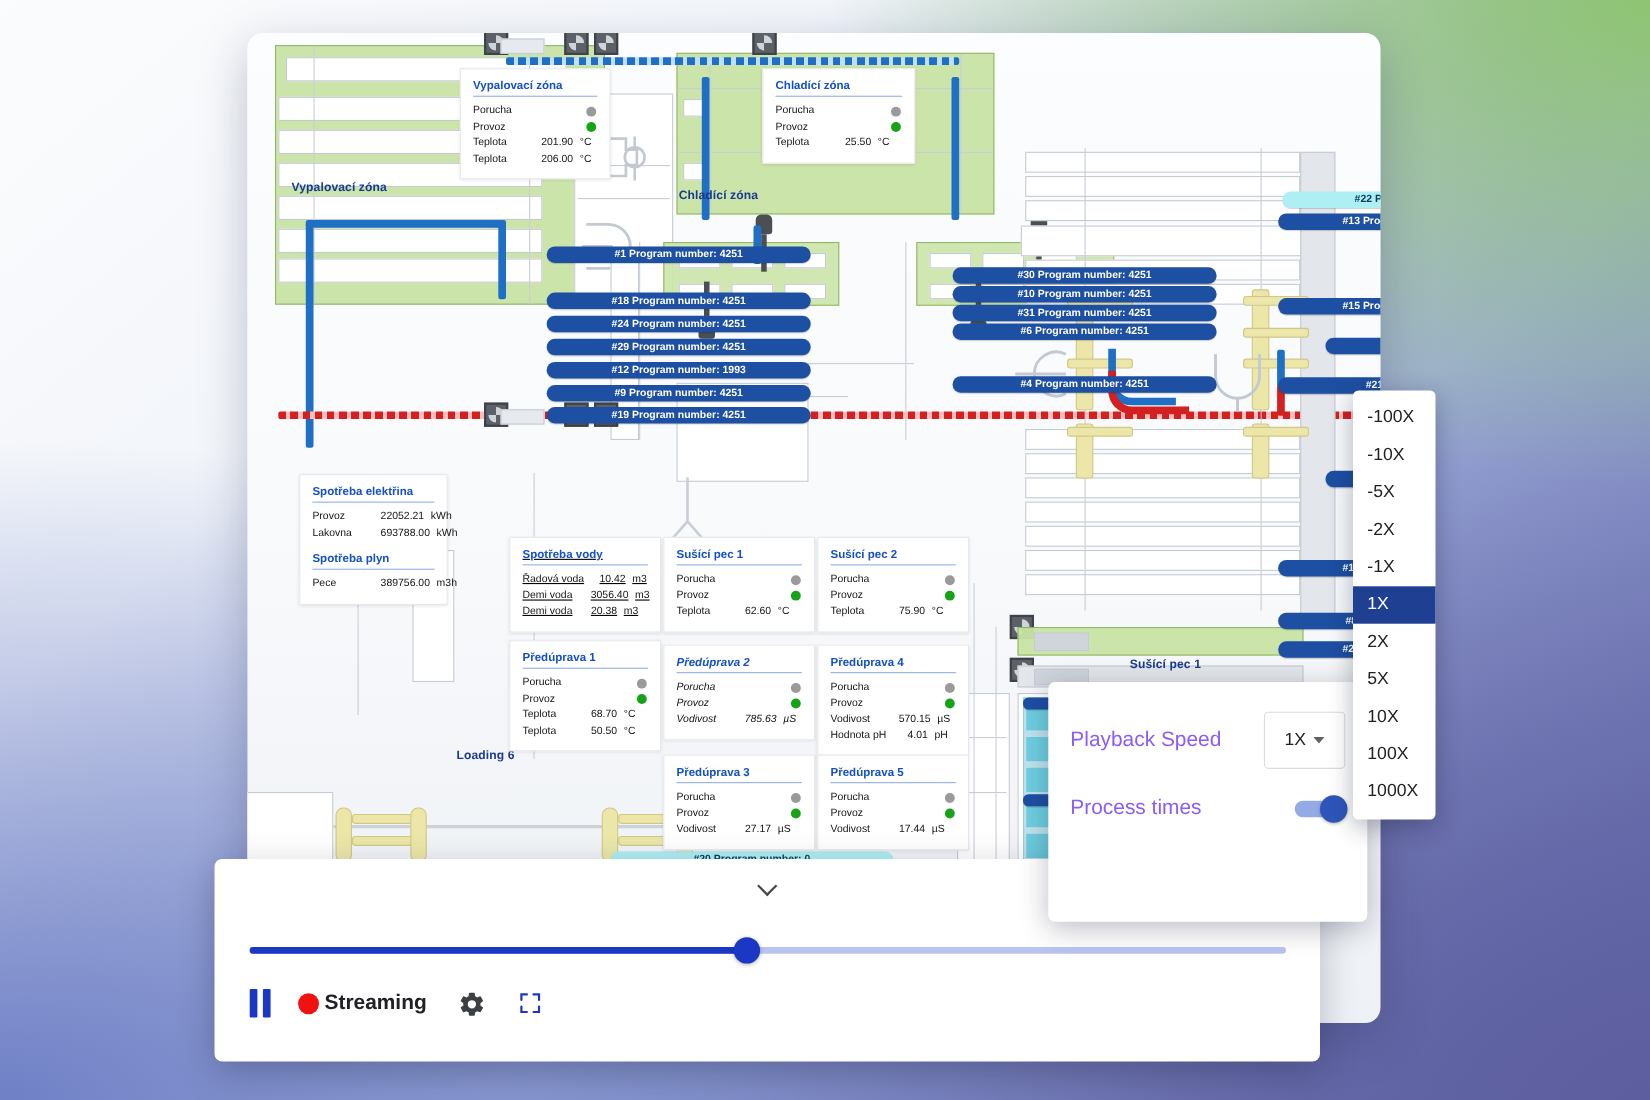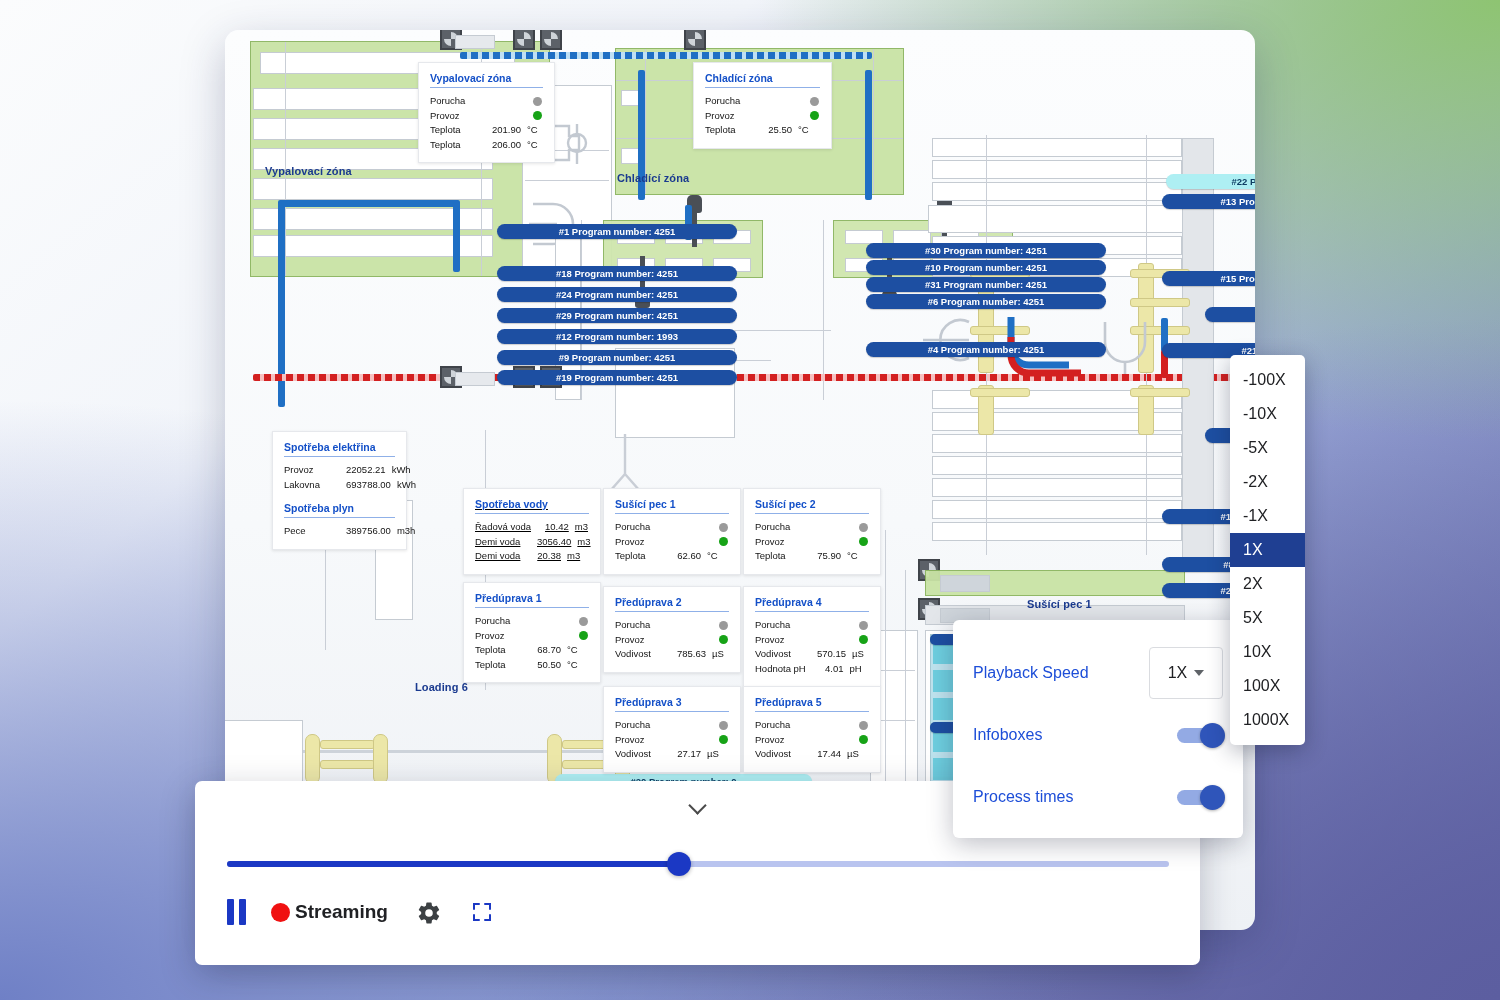--- a/index.html
+++ b/index.html
@@ -142,21 +142,21 @@
     position: absolute;
     left: 953px; top: 620px;
     width: 290px; height: 218px;
     background: #ffffff;
     border-radius: 6px;
     box-shadow: 0 6px 26px rgba(20,25,50,.28);
     z-index: 30;
     padding: 22px 20px;
   }
   .set-row { display:flex; align-items:center; height: 62px; }
-  .set-label { font-size: 16px; color: #1d4ed8; flex: 1 1 auto; }
+  .set-label { font-size: 19px; color: #8b5cf6; flex: 1 1 auto; }
   .select-box {
     width: 74px; height: 52px;
     border: 1px solid #dadce0; border-radius: 4px;
     display:flex; align-items:center; justify-content:center; gap:7px;
     font-size: 16px; color:#202124;
   }
   .caret { width:0;height:0;border-left:5px solid transparent;border-right:5px solid transparent;border-top:6px solid #5f6368; }
   .toggle {
     width: 46px; height: 15px; border-radius: 8px;
     background: #93aae4; position: relative;
@@ -558,21 +558,21 @@
           <span class="ib-name">Teplota</span>
           <span class="ib-val">68.70</span>
           <span class="ib-unit">°C</span>
         </div>
         <div class="ib-row">
           <span class="ib-name">Teplota</span>
           <span class="ib-val">50.50</span>
           <span class="ib-unit">°C</span>
         </div>
       </div>
-      <div class="infobox" style="left: 378px; top: 556px; width: 138px;">
+      <div class="infobox" style="left: 378px; top: 556px; width: 138px; font-style: italic;">
         <div class="ib-title">Předúprava 2</div>
         <div class="ib-row">
           <span class="ib-name">Porucha</span>
           <span class="dot grey"></span>
         </div>
         <div class="ib-row">
           <span class="ib-name">Provoz</span>
           <span class="dot green"></span>
         </div>
         <div class="ib-row">
@@ -654,26 +654,20 @@
 
 <div class="settings">
   <div class="set-row">
     <div class="set-label">Playback Speed</div>
     <div class="select-box">
       <span>1X</span>
       <span class="caret"></span>
     </div>
   </div>
   <div class="set-row">
-    <div class="set-label">Infoboxes</div>
-    <div class="toggle">
-        <div class="knob"></div>
-      </div>
-  </div>
-  <div class="set-row">
     <div class="set-label">Process times</div>
     <div class="toggle">
         <div class="knob"></div>
       </div>
   </div>
 </div>
 
 <div class="player">
   <div class="collapse-chev"></div>
 

